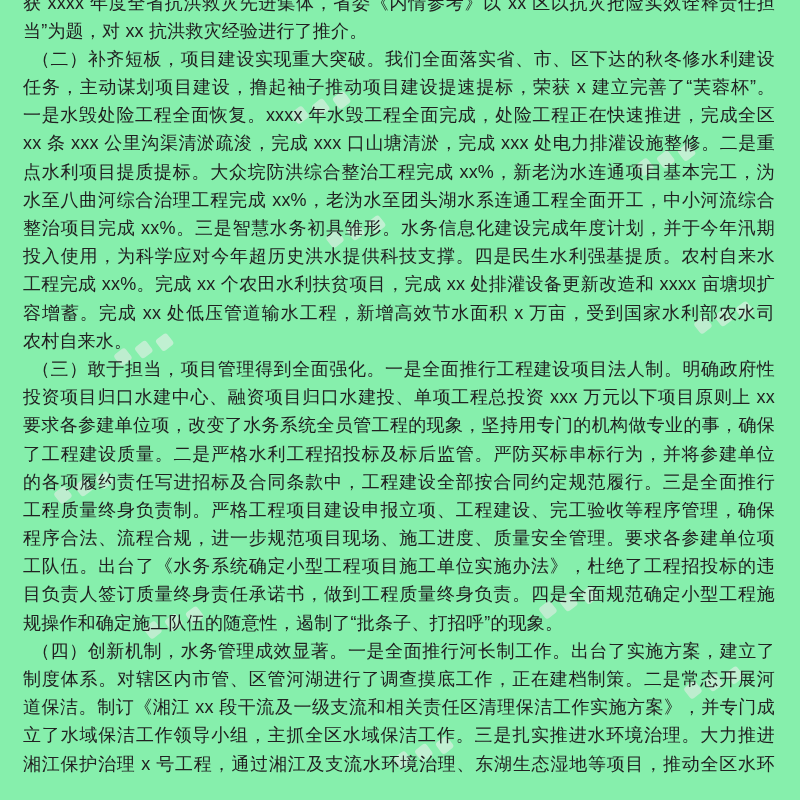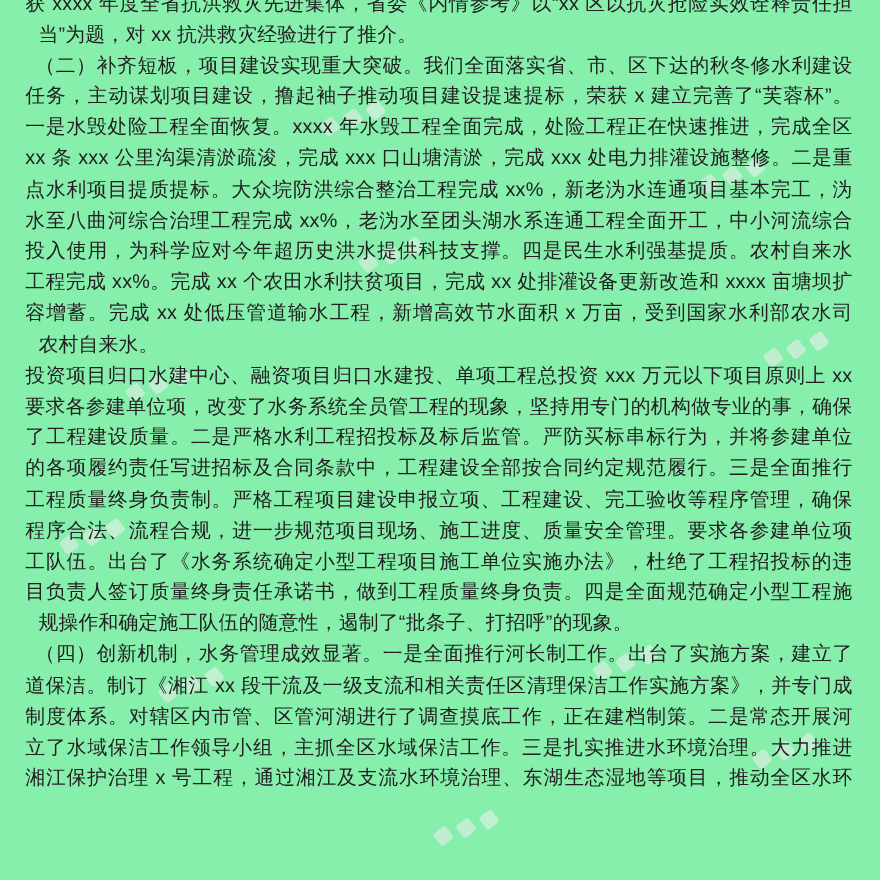--- a/index.html
+++ b/index.html
@@ -49,21 +49,20 @@
   }
   .line {
     height: 28.2px;
     white-space: nowrap;
     overflow: hidden;
     text-align: justify;
     text-align-last: justify;
   }
   .line.end {
     text-align-last: left;
-    margin-left: 12px;
   }
   .line.indent {
     text-indent: 9px;
   }
 </style>
 </head>
 <body>
 
 <div class="page">
 
@@ -105,40 +104,42 @@
       <div class="line end">当”为题，对 xx 抗洪救灾经验进行了推介。</div>
     </div>
 
     <div>
       <div class="line indent">（二）补齐短板，项目建设实现重大突破。我们全面落实省、市、区下达的秋冬修水利建设</div>
       <div class="line">任务，主动谋划项目建设，撸起袖子推动项目建设提速提标，荣获 x 建立完善了“芙蓉杯”。</div>
       <div class="line">一是水毁处险工程全面恢复。xxxx 年水毁工程全面完成，处险工程正在快速推进，完成全区</div>
       <div class="line">xx 条 xxx 公里沟渠清淤疏浚，完成 xxx 口山塘清淤，完成 xxx 处电力排灌设施整修。二是重</div>
       <div class="line">点水利项目提质提标。大众垸防洪综合整治工程完成 xx%，新老沩水连通项目基本完工，沩</div>
       <div class="line">水至八曲河综合治理工程完成 xx%，老沩水至团头湖水系连通工程全面开工，中小河流综合</div>
+      <div class="line">整治项目完成 xx%。三是智慧水务初具雏形。水务信息化建设完成年度计划，并于今年汛期</div>
       <div class="line">投入使用，为科学应对今年超历史洪水提供科技支撑。四是民生水利强基提质。农村自来水</div>
       <div class="line">工程完成 xx%。完成 xx 个农田水利扶贫项目，完成 xx 处排灌设备更新改造和 xxxx 亩塘坝扩</div>
       <div class="line">容增蓄。完成 xx 处低压管道输水工程，新增高效节水面积 x 万亩，受到国家水利部农水司</div>
       <div class="line end">农村自来水。</div>
     </div>
 
     <div>
+      <div class="line indent">（三）敢于担当，项目管理得到全面强化。一是全面推行工程建设项目法人制。明确政府性</div>
       <div class="line">投资项目归口水建中心、融资项目归口水建投、单项工程总投资 xxx 万元以下项目原则上 xx</div>
       <div class="line">要求各参建单位项，改变了水务系统全员管工程的现象，坚持用专门的机构做专业的事，确保</div>
       <div class="line">了工程建设质量。二是严格水利工程招投标及标后监管。严防买标串标行为，并将参建单位</div>
       <div class="line">的各项履约责任写进招标及合同条款中，工程建设全部按合同约定规范履行。三是全面推行</div>
       <div class="line">工程质量终身负责制。严格工程项目建设申报立项、工程建设、完工验收等程序管理，确保</div>
       <div class="line">程序合法、流程合规，进一步规范项目现场、施工进度、质量安全管理。要求各参建单位项</div>
       <div class="line">工队伍。出台了《水务系统确定小型工程项目施工单位实施办法》，杜绝了工程招投标的违</div>
       <div class="line">目负责人签订质量终身责任承诺书，做到工程质量终身负责。四是全面规范确定小型工程施</div>
       <div class="line end">规操作和确定施工队伍的随意性，遏制了“批条子、打招呼”的现象。</div>
     </div>
 
     <div>
       <div class="line indent">（四）创新机制，水务管理成效显著。一是全面推行河长制工作。出台了实施方案，建立了</div>
+      <div class="line">制度体系。对辖区内市管、区管河湖进行了调查摸底工作，正在建档制策。二是常态开展河</div>
       <div class="line">道保洁。制订《湘江 xx 段干流及一级支流和相关责任区清理保洁工作实施方案》，并专门成</div>
-      <div class="line">制度体系。对辖区内市管、区管河湖进行了调查摸底工作，正在建档制策。二是常态开展河</div>
       <div class="line">立了水域保洁工作领导小组，主抓全区水域保洁工作。三是扎实推进水环境治理。大力推进</div>
       <div class="line">湘江保护治理 x 号工程，通过湘江及支流水环境治理、东湖生态湿地等项目，推动全区水环</div>
     </div>
 
   </div>
 </div>
 
 </body></html>

